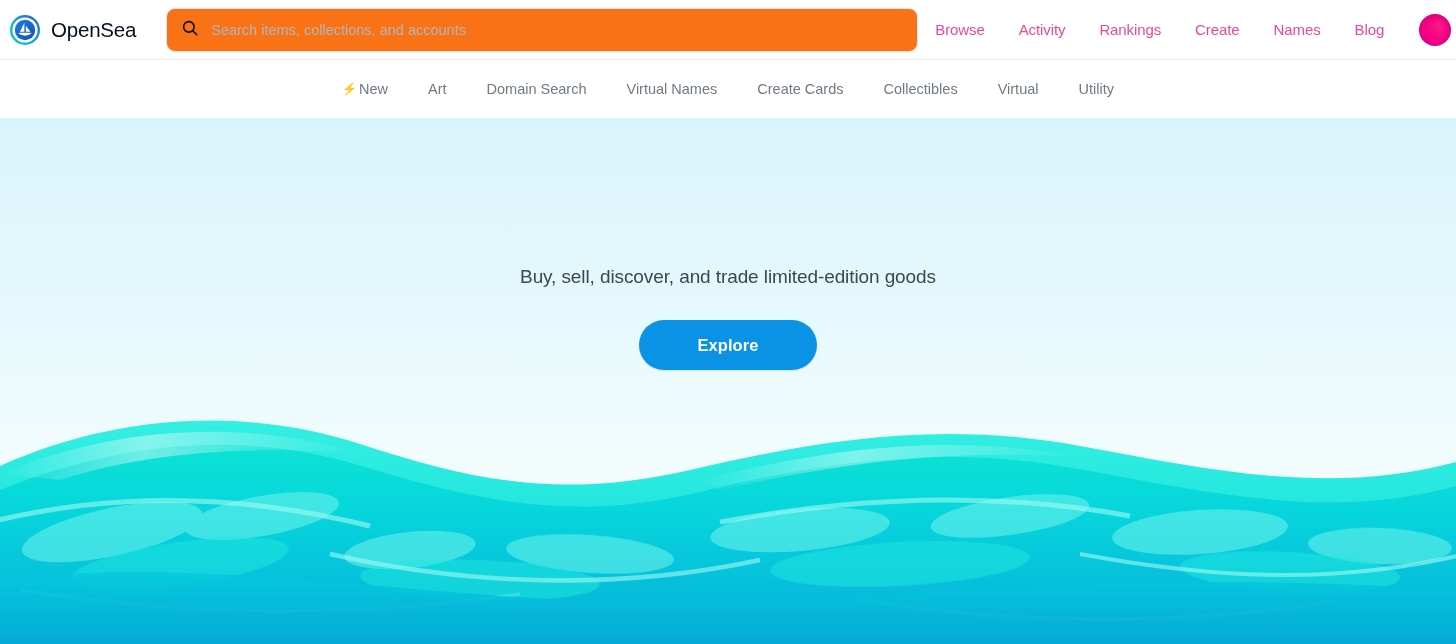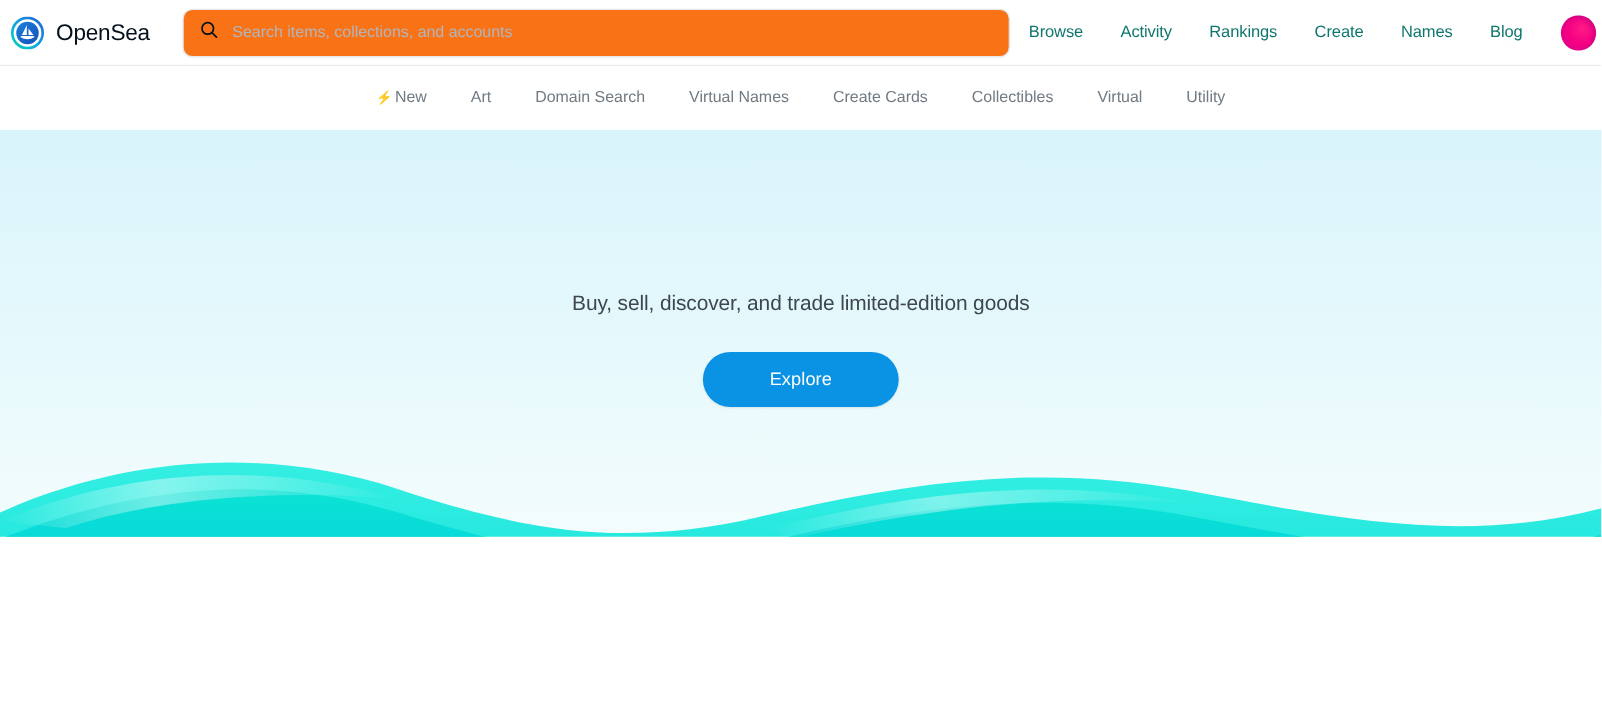--- a/index.html
+++ b/index.html
@@ -8,21 +8,21 @@
     width: 1456px;
     height: 644px;
     overflow: hidden;
     font-family: "Liberation Sans", sans-serif;
     background: #ffffff;
   }
 
   .page {
     position: relative;
     width: 1456px;
-    height: 488px;
+    height: 644px;
     overflow: hidden;
   }
 
   
   .header {
     position: relative;
     height: 60px;
     width: 100%;
     background: #ffffff;
     display: flex;
@@ -76,21 +76,21 @@
 
   .nav-main {
     margin-left: auto;
     display: flex;
     align-items: center;
     gap: 0px;
     flex: 0 0 auto;
   }
   .nav-link {
     font-size: 15px;
-    color: #0f766e;
+    color: #ec4899;
     text-decoration: none;
     padding: 0 17px;
     white-space: nowrap;
     cursor: pointer;
     letter-spacing: -0.1px;
   }
 
   .avatar {
     margin-left: 18px;
     width: 32px;
@@ -175,21 +175,21 @@
     display: inline-flex;
     align-items: center;
     justify-content: center;
     width: 178px;
     height: 50px;
     border: 0;
     border-radius: 25px;
     background: #0a93e4;
     color: #ffffff;
     font-size: 16.5px;
-    font-weight: 400;
+    font-weight: 700;
     font-family: "Liberation Sans", sans-serif;
     cursor: pointer;
     letter-spacing: 0.1px;
     box-shadow: 0 1px 2px rgba(4,17,29,0.10);
   }
 
   
   .waves {
     position: absolute;
     left: 0;

